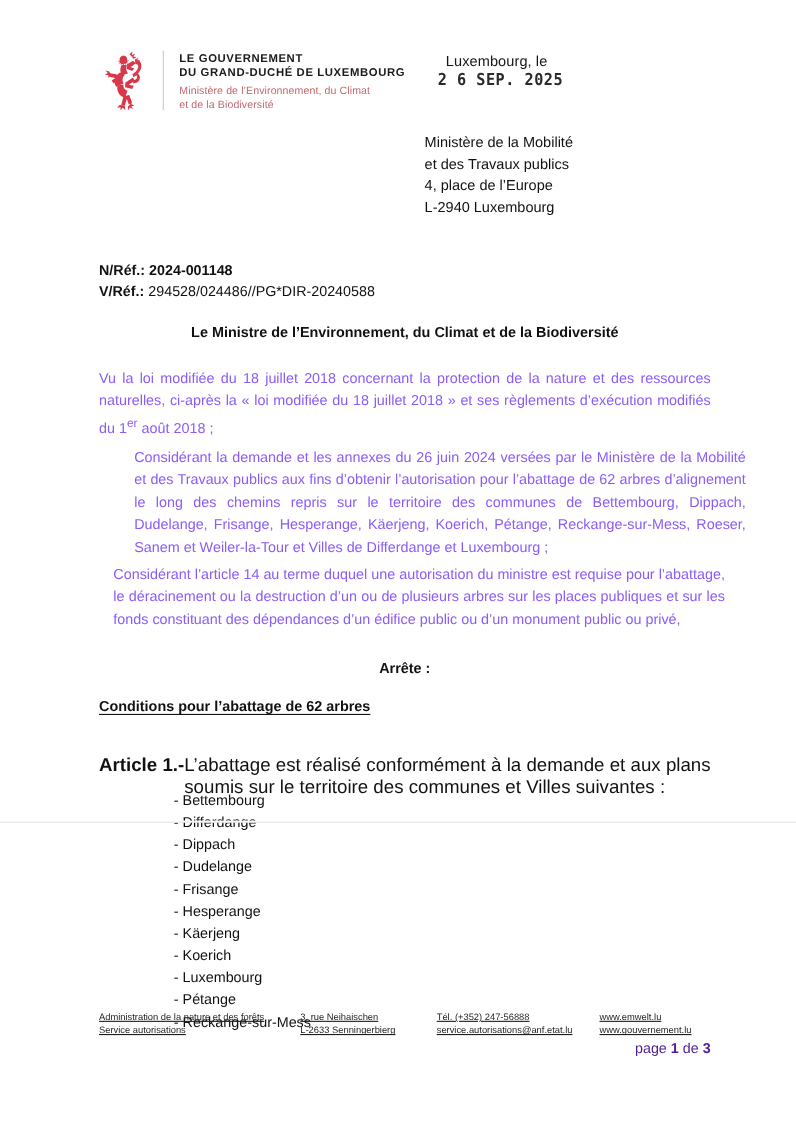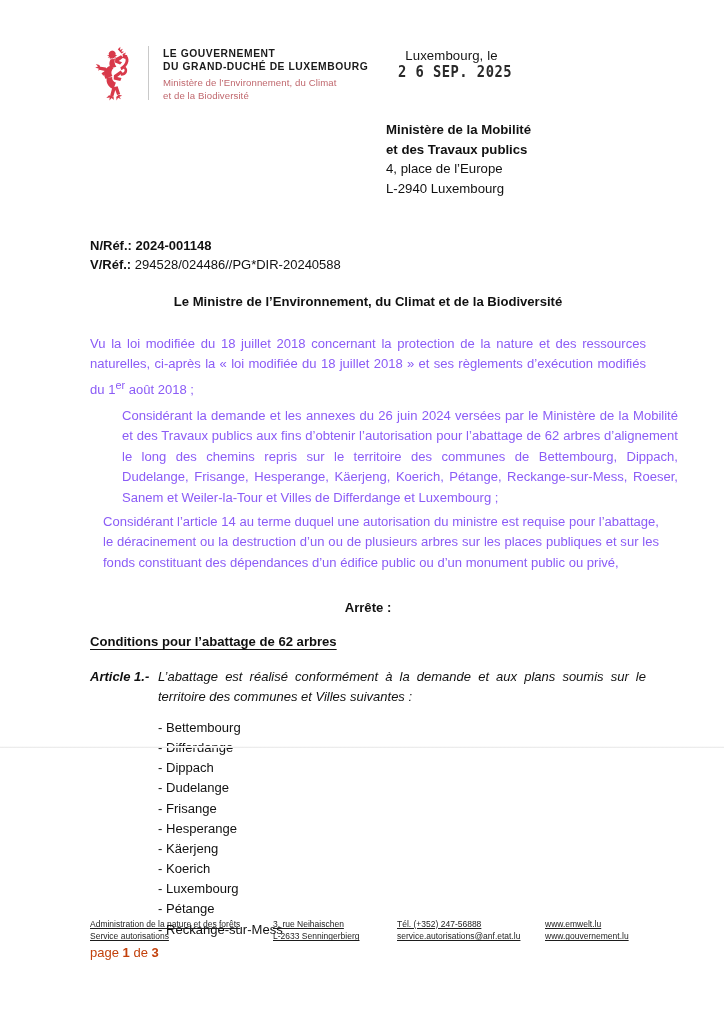--- a/index.html
+++ b/index.html
@@ -92,21 +92,21 @@
 
   
   .recipient {
     position: absolute;
     left: 386px;
     top: 120px;
     line-height: 19.5px;
     font-size: 13.2px;
     color: #111;
   }
-  .recipient .b { font-weight: 700; }
+  .recipient .b { font-weight: 400; }
 
   
   .refs {
     position: absolute;
     left: 90px;
     top: 224px;
     font-size: 13px;
     line-height: 19px;
     margin-top: 12px;
   }
@@ -155,25 +155,24 @@
     top: 634px;
     font-size: 13.1px;
     font-weight: 700;
     text-decoration: underline;
     text-underline-offset: 2.5px;
   }
 
   .article {
     position: absolute;
     left: 90px;
-    top: 667px;
-    width: 556px;
-    font-size: 13px;
+    top: 686px;
+    width: 556px;
+    font-size: 17px;
     line-height: 20.4px;
-    font-style: italic;
   }
   .article-row {
     display: flex;
     align-items: flex-start;
   }
   .article-label {
     font-weight: 700;
     flex: 0 0 68px;
     white-space: nowrap;
   }
@@ -206,23 +205,23 @@
   .fcol-1 { width: 183px; }
   .fcol-2 { width: 124px; }
   .fcol-3 { width: 148px; }
   .fcol-4 { width: 101px; }
 
   .page-number {
     position: absolute;
     left: 90px;
     top: 945px;
     width: 556px;
-    text-align: left;
+    text-align: right;
     font-size: 13px;
-    color: #c2410c;
+    color: #4c1d95;
   }
   .page-number .n { font-weight: 700; }
 
   .bottom-edge {
     position: absolute;
     left: 0;
     bottom: 0;
     width: 724px;
     height: 2px;
     background: linear-gradient(to bottom, #ffffff 0%, #f2f2f2 60%, #e3e3e3 100%);

